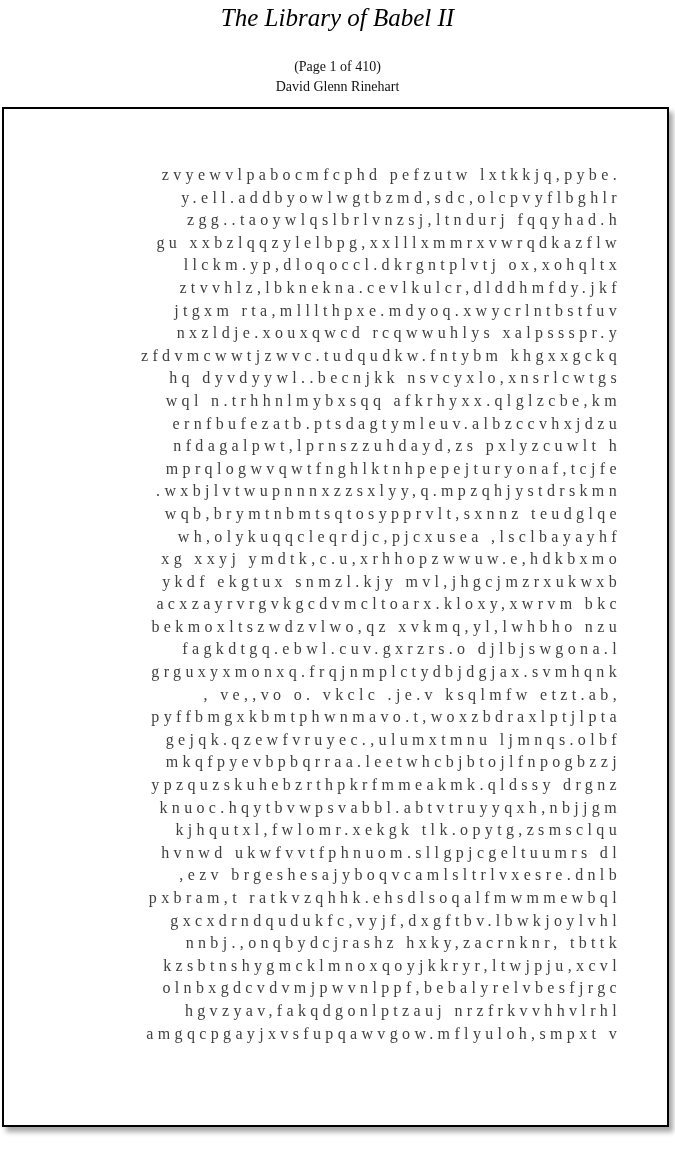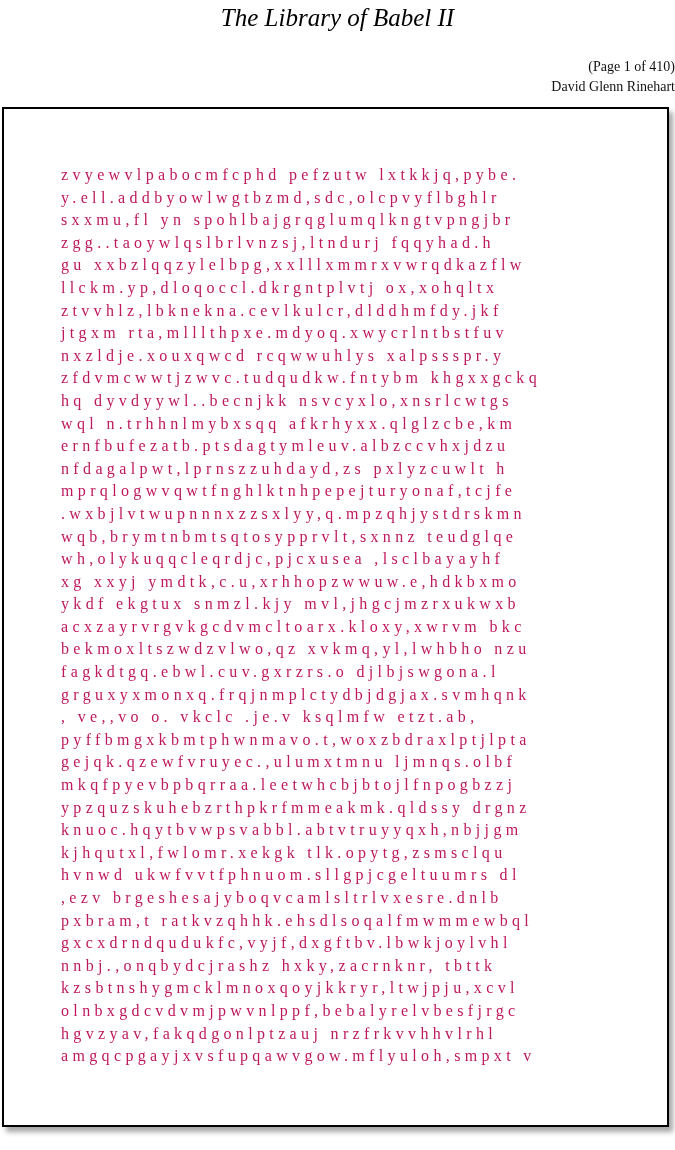--- a/index.html
+++ b/index.html
@@ -24,21 +24,21 @@
     font-size: 25px;
     font-style: italic;
     line-height: 32px;
     color: #000;
   }
   .page-info {
     position: absolute;
     top: 57px;
     left: 0;
     width: 675px;
-    text-align: right;
+    text-align: center;
     font-size: 14px;
     line-height: 20px;
     color: #111;
   }
   .page-box {
     position: absolute;
     top: 107px;
     left: 2px;
     width: 663px;
     height: 1016px;
@@ -54,37 +54,37 @@
     margin: 0;
     padding: 0;
   }
   .line {
     display: block;
     height: 22.6px;
     line-height: 22.6px;
     font-size: 16px;
     letter-spacing: 4.35px;
     white-space: pre;
-    color: #be185d;
+    color: #404040;
+    text-align: right;
   }
 </style>
 </head>
 <body>
 
 <div class="title">The Library of Babel II</div>
 <div class="page-info">
   <div>(Page 1 of 410)</div>
   <div>David Glenn Rinehart</div>
 </div>
 
 <div class="page-box">
   <div class="page-text">
     <span class="line">zvyewvlpabocmfcphd pefzutw lxtkkjq,pybe.</span>
     <span class="line">y.ell.addbyowlwgtbzmd,sdc,olcpvyflbghlr</span>
-    <span class="line">sxxmu,fl yn spohlbajgrqglumqlkngtvpngjbr</span>
     <span class="line">zgg..taoywlqslbrlvnzsj,ltndurj fqqyhad.h</span>
     <span class="line">gu xxbzlqqzylelbpg,xxlllxmmrxvwrqdkazflw</span>
     <span class="line">llckm.yp,dloqoccl.dkrgntplvtj ox,xohqltx</span>
     <span class="line">ztvvhlz,lbknekna.cevlkulcr,dlddhmfdy.jkf</span>
     <span class="line">jtgxm rta,mlllthpxe.mdyoq.xwycrlntbstfuv</span>
     <span class="line">nxzldje.xouxqwcd rcqwwuhlys xalpssspr.y</span>
     <span class="line">zfdvmcwwtjzwvc.tudqudkw.fntybm khgxxgckq</span>
     <span class="line">hq dyvdyywl..becnjkk nsvcyxlo,xnsrlcwtgs</span>
     <span class="line">wql n.trhhnlmybxsqq afkrhyxx.qlglzcbe,km</span>
     <span class="line">ernfbufezatb.ptsdagtymleuv.albzccvhxjdzu</span>

